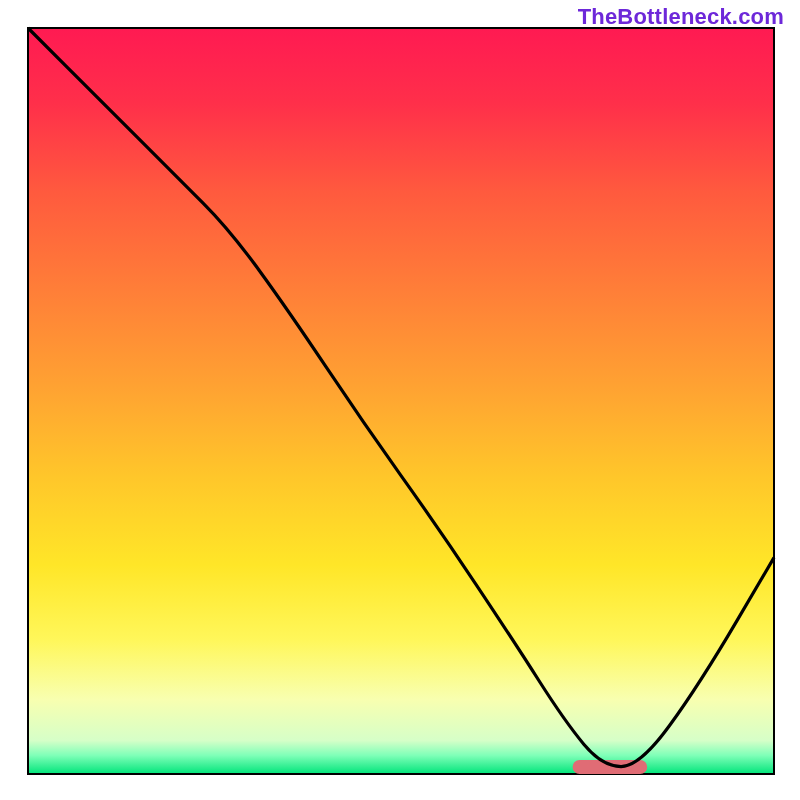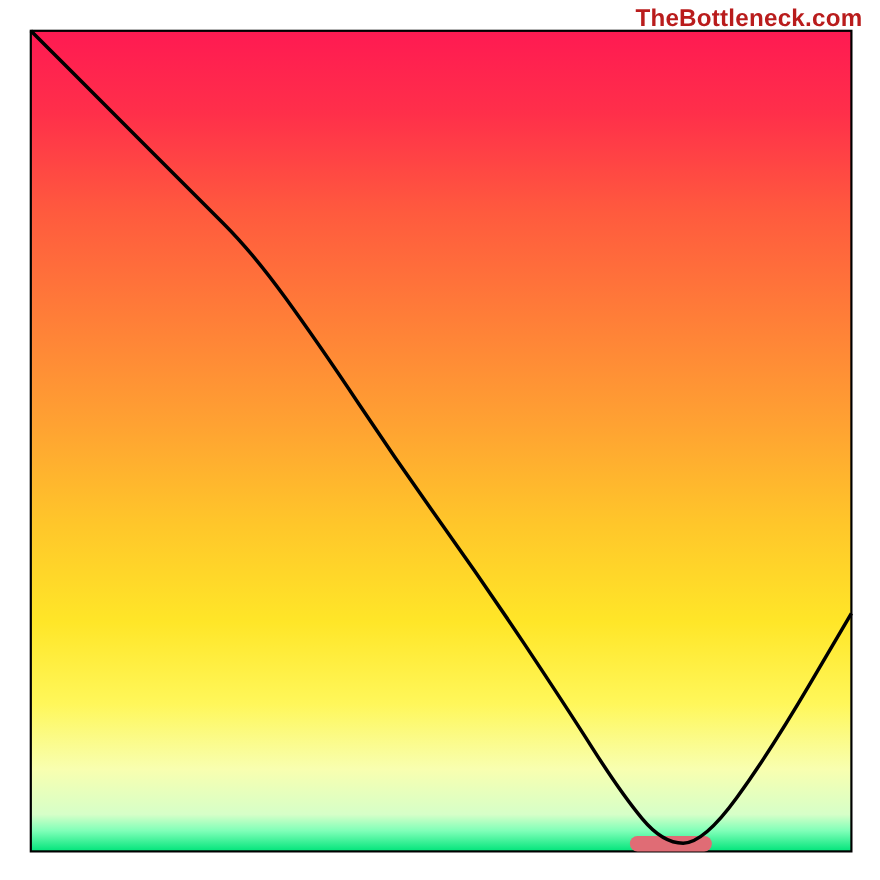--- a/index.html
+++ b/index.html
@@ -15,21 +15,21 @@
     position: relative;
     width: 800px;
     height: 800px;
   }
   .watermark {
     position: absolute;
     top: 4px;
     right: 16px;
     font-size: 22px;
     font-weight: bold;
-    color: #b91c1c;
+    color: #6d28d9;
     letter-spacing: 0.2px;
     user-select: none;
   }
   svg.chart {
     position: absolute;
     left: 0;
     top: 0;
     width: 800px;
     height: 800px;
     display: block;

